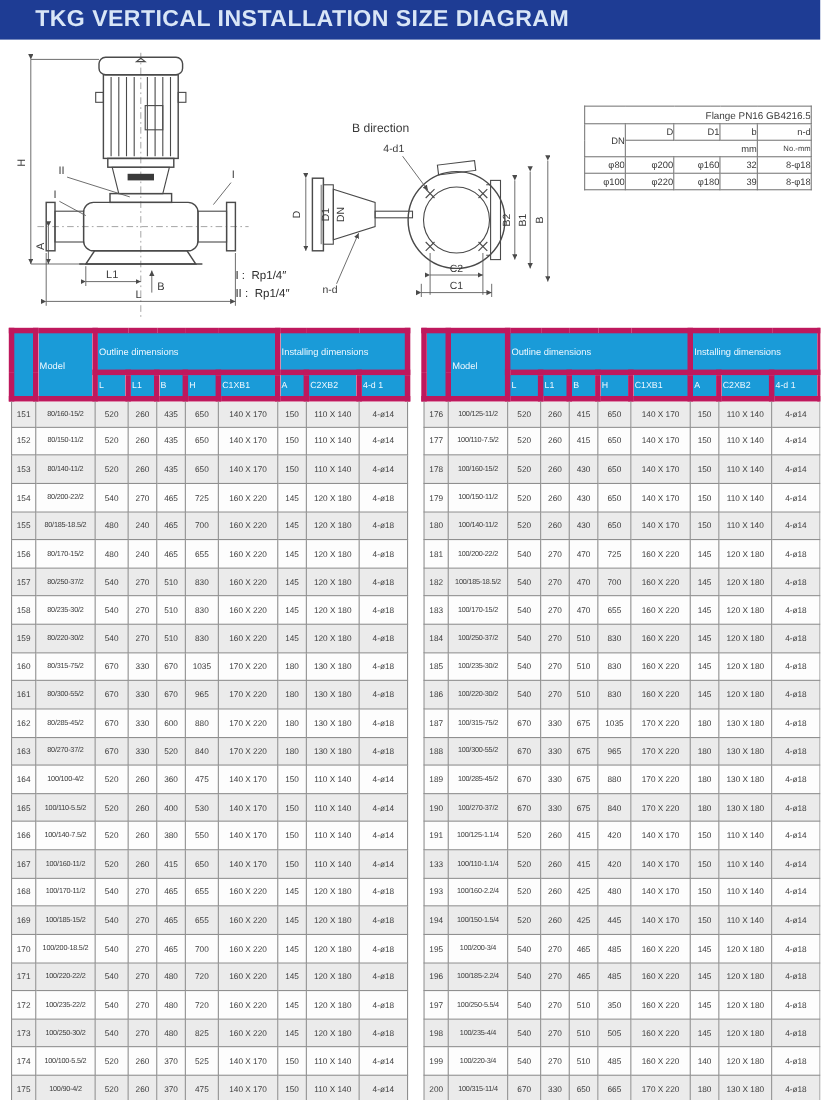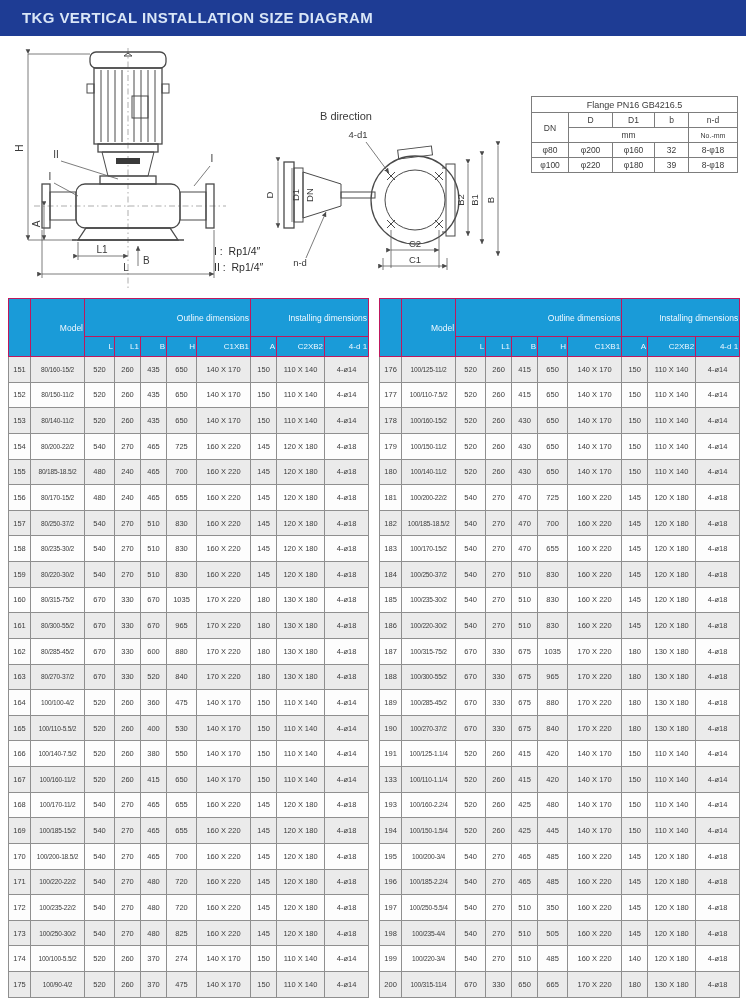--- a/index.html
+++ b/index.html
@@ -1,44 +1,44 @@
 <!DOCTYPE html>
 <html><head>
 <meta charset="utf-8">
 <style>
   html,body{margin:0;padding:0;background:#fff;}
   .page{position:relative;width:746px;height:1000px;background:#fff;overflow:hidden;
         font-family:"Liberation Sans",sans-serif;color:#333;}
   
   .title-bar{position:absolute;left:0;top:8;width:746px;height:36px;background:#1e3c94;}
-  .title-bar span{display:block;padding-left:22px;line-height:36px;font-size:15px;
+  .title-bar span{display:block;padding-left:32px;line-height:36px;font-size:21px;
         font-weight:bold;color:#d9e6f7;letter-spacing:.4px;}
   
   svg text{font-family:"Liberation Sans",sans-serif;fill:#3a3a3a;}
   .lw{stroke:#4a4a4a;stroke-width:1;fill:none;}
   .lw2{stroke:#4a4a4a;stroke-width:1.3;fill:none;}
   .dim{stroke:#5a5a5a;stroke-width:.8;fill:none;}
   .cl{stroke:#8a8a8a;stroke-width:.7;stroke-dasharray:6 3 1.5 3;fill:none;}
   .front-view{position:absolute;left:14px;top:46px;}
   .b-view{position:absolute;left:246px;top:100px;}
   .notes{position:absolute;left:214px;top:243px;font-size:10.5px;font-weight:normal;
         color:#2d2d2d;line-height:16px;white-space:pre;}
   
   .flange-wrap{position:absolute;left:531px;top:96px;}
   .flange{border-collapse:collapse;table-layout:fixed;width:206px;font-size:8.5px;color:#3a3a3a;}
-  .flange th,.flange td{border:1px solid #7d7d7d;text-align:center;padding:0;height:14px;
+  .flange th,.flange td{border:1px solid #7d7d7d;text-align:right;padding:0;height:14px;
         font-weight:normal;overflow:hidden;}
   .flange .t{height:15px;font-size:9px;}
   .flange .small{font-size:7px;}
   
   .tables{position:absolute;left:8px;top:298px;width:730px;display:flex;gap:10px;}
   table.size{border-collapse:collapse;table-layout:fixed;width:360px;font-size:7.5px;
         border:1px solid #5e5e5e;}
   table.size th{background:#1a9bd8;color:#eef8ff;font-weight:normal;
-        border:1px solid #be185d;text-align:right;overflow:hidden;}
+        border:5px solid #be185d;text-align:left;overflow:hidden;}
   table.size .grp{height:38px;font-size:8.5px;}
   table.size .sub th{height:17px;font-size:8px;}
   table.size td{border:1px solid #8f8f8f;text-align:center;color:#3c3c3c;
         padding:0;overflow:hidden;white-space:nowrap;}
   table.size tbody tr{height:25.64px;}
   table.size tbody tr:nth-child(odd){background:#ebebeb;}
   table.size tbody tr:nth-child(even){background:#fdfdfd;}
   td.c-num{font-size:7.5px;}
   td.c-model{font-size:6.6px;text-align:left;padding-left:1px;letter-spacing:-.2px;}
 </style>
@@ -533,21 +533,21 @@
             <td>145</td>
             <td>120 X 180</td>
             <td>4-ø18</td>
           </tr>
           <tr>
             <td class="c-num">174</td>
             <td class="c-model">100/100-5.5/2</td>
             <td>520</td>
             <td>260</td>
             <td>370</td>
-            <td>274</td>
+            <td>525</td>
             <td>140 X 170</td>
             <td>150</td>
             <td>110 X 140</td>
             <td>4-ø14</td>
           </tr>
           <tr>
             <td class="c-num">175</td>
             <td class="c-model">100/90-4/2</td>
             <td>520</td>
             <td>260</td>

